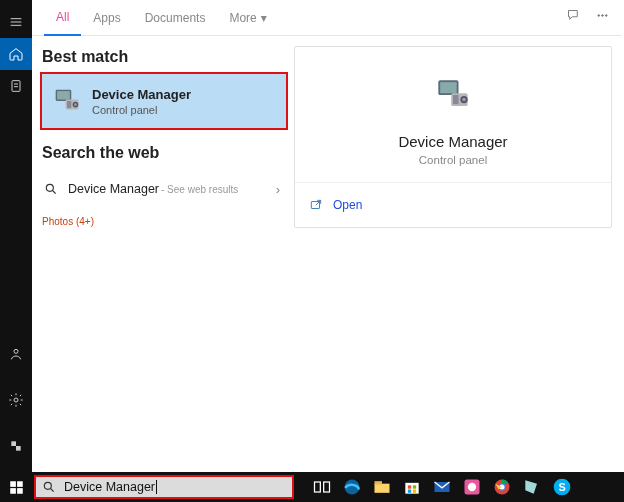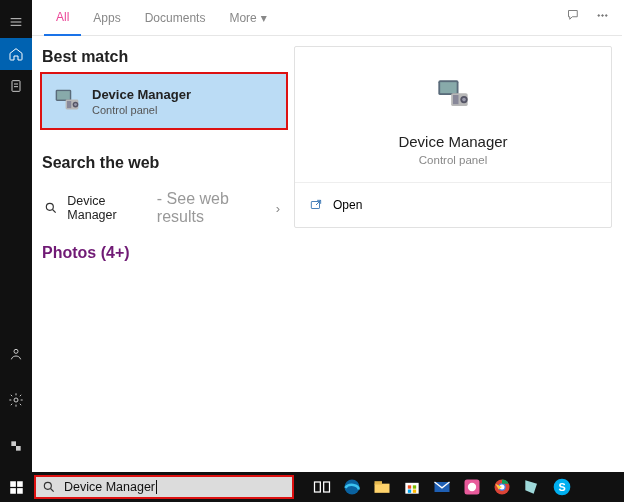--- a/index.html
+++ b/index.html
@@ -22,31 +22,31 @@
 .left { width:262px; padding:8px 0 0 8px; }
 .section-label { font-size:16px; font-weight:600; color:#222; padding:4px 0 6px 2px; }
 .best-match { display:flex; align-items:center; padding:10px 8px; background:#bbdcf5; border:2px solid #d11; margin-right:6px; }
 .best-match .bm-icon { width:34px; height:34px; display:flex; align-items:center; justify-content:center; margin-right:8px; }
 .bm-title { font-size:13px; font-weight:600; color:#222; }
 .bm-sub { font-size:11px; color:#555; margin-top:2px; }
 .web-row { display:flex; align-items:center; padding:8px 6px 8px 2px; margin-top:4px; }
 .web-row .sicon { width:18px; height:18px; margin-right:8px; display:flex; align-items:center; justify-content:center; }
 .web-row .sicon svg { width:14px; height:14px; stroke:#333; fill:none; stroke-width:2; }
 .web-text { font-size:12.5px; color:#222; }
-.web-suffix { font-size:16px; color:#999; margin-left:2px; }
+.web-suffix { font-size:10px; color:#999; margin-left:2px; }
 .web-row .arrow { margin-left:auto; color:#888; font-size:13px; padding-right:8px;}
-.photos { font-size:16px; font-weight:700; color:#701a75; padding:10px 2px; }
+.photos { font-size:10px; font-weight:400; color:#c2410c; padding:10px 2px; }
 .right { flex:1; padding:10px 10px 0 0; }
 .card { border:1px solid #e1e1e1; border-radius:2px; }
 .card-top { display:flex; flex-direction:column; align-items:center; padding:24px 10px 16px 10px; border-bottom:1px solid #eee; }
 .card-top .big-icon { width:48px; height:48px; margin-bottom:14px; display:flex; align-items:center; justify-content:center; }
 .card-title { font-size:15px; color:#222; }
 .card-sub { font-size:11.5px; color:#888; margin-top:4px; }
 .card-actions { padding:10px 12px; }
-.act { display:flex; align-items:center; padding:4px 0; font-size:12px; color:#000000;text-align:right; }
+.act { display:flex; align-items:center; padding:4px 0; font-size:12px; color:#1d4ed8;text-align:right; }
 .act .aicon { width:18px; height:16px; margin-right:8px; display:flex; align-items:center; justify-content:center; }
 .act .aicon svg { stroke:#2f6fb0; fill:none; stroke-width:1.5; width:14px; height:14px; }
 .taskbar { position:absolute; left:0; bottom:0; width:624px; height:30px; background:#111; display:flex; align-items:center; }
 .start { width:32px; height:30px; display:flex; align-items:center; justify-content:center; }
 .start svg { width:15px; height:15px; fill:#fff; }
 .search-box { width:260px; height:24px; margin:0 2px; background:#dcdcdc; border:2px solid #d11; display:flex; align-items:center; padding:0 6px; }
 .search-box svg { width:14px; height:14px; stroke:#333; fill:none; stroke-width:2; margin-right:8px; }
 .search-box span { font-size:12.5px; color:#111; }
 .search-box .cursor { display:inline-block; width:1px; height:14px; background:#111; margin-left:1px; vertical-align:middle; }
 .task-icons { display:flex; align-items:center; gap:6px; margin-left:14px; }
@@ -137,21 +137,21 @@
               <circle cx="36" cy="29" r="2" fill="#99a"></circle>
               <rect x="24" y="24" width="6" height="10" fill="#889"></rect>
             </svg>
         </div>
         <div>
           <div class="bm-title">Device Manager</div>
           <div class="bm-sub">Control panel</div>
         </div>
       </div>
 
-      <div class="section-label" style="margin-top:20px;">Search the web</div>
+      <div class="section-label" style="margin-top:10px;">Search the web</div>
       <div class="web-row">
         <div class="sicon">
           <svg viewBox="0 0 24 24">
               <circle cx="10" cy="10" r="6"></circle>
               <path d="M15 15l5 5"></path>
             </svg>
         </div>
         <span class="web-text">Device Manager</span>
         <span class="web-suffix">- See web results</span>
         <span class="arrow">›</span>

